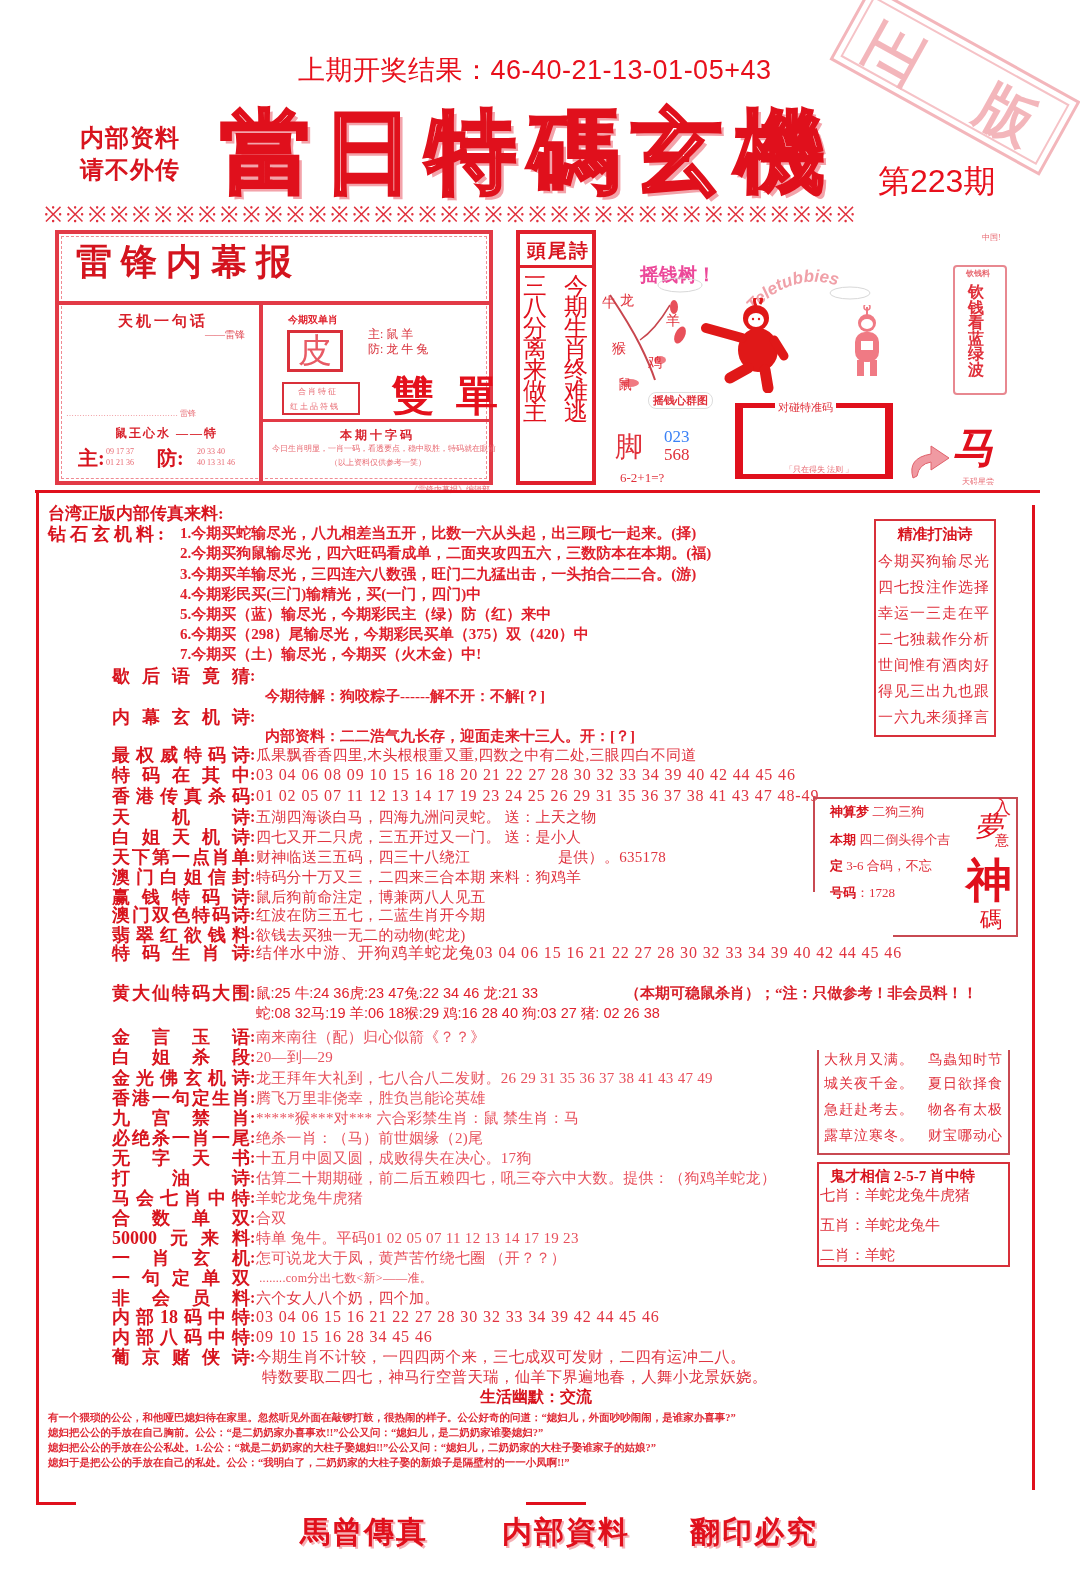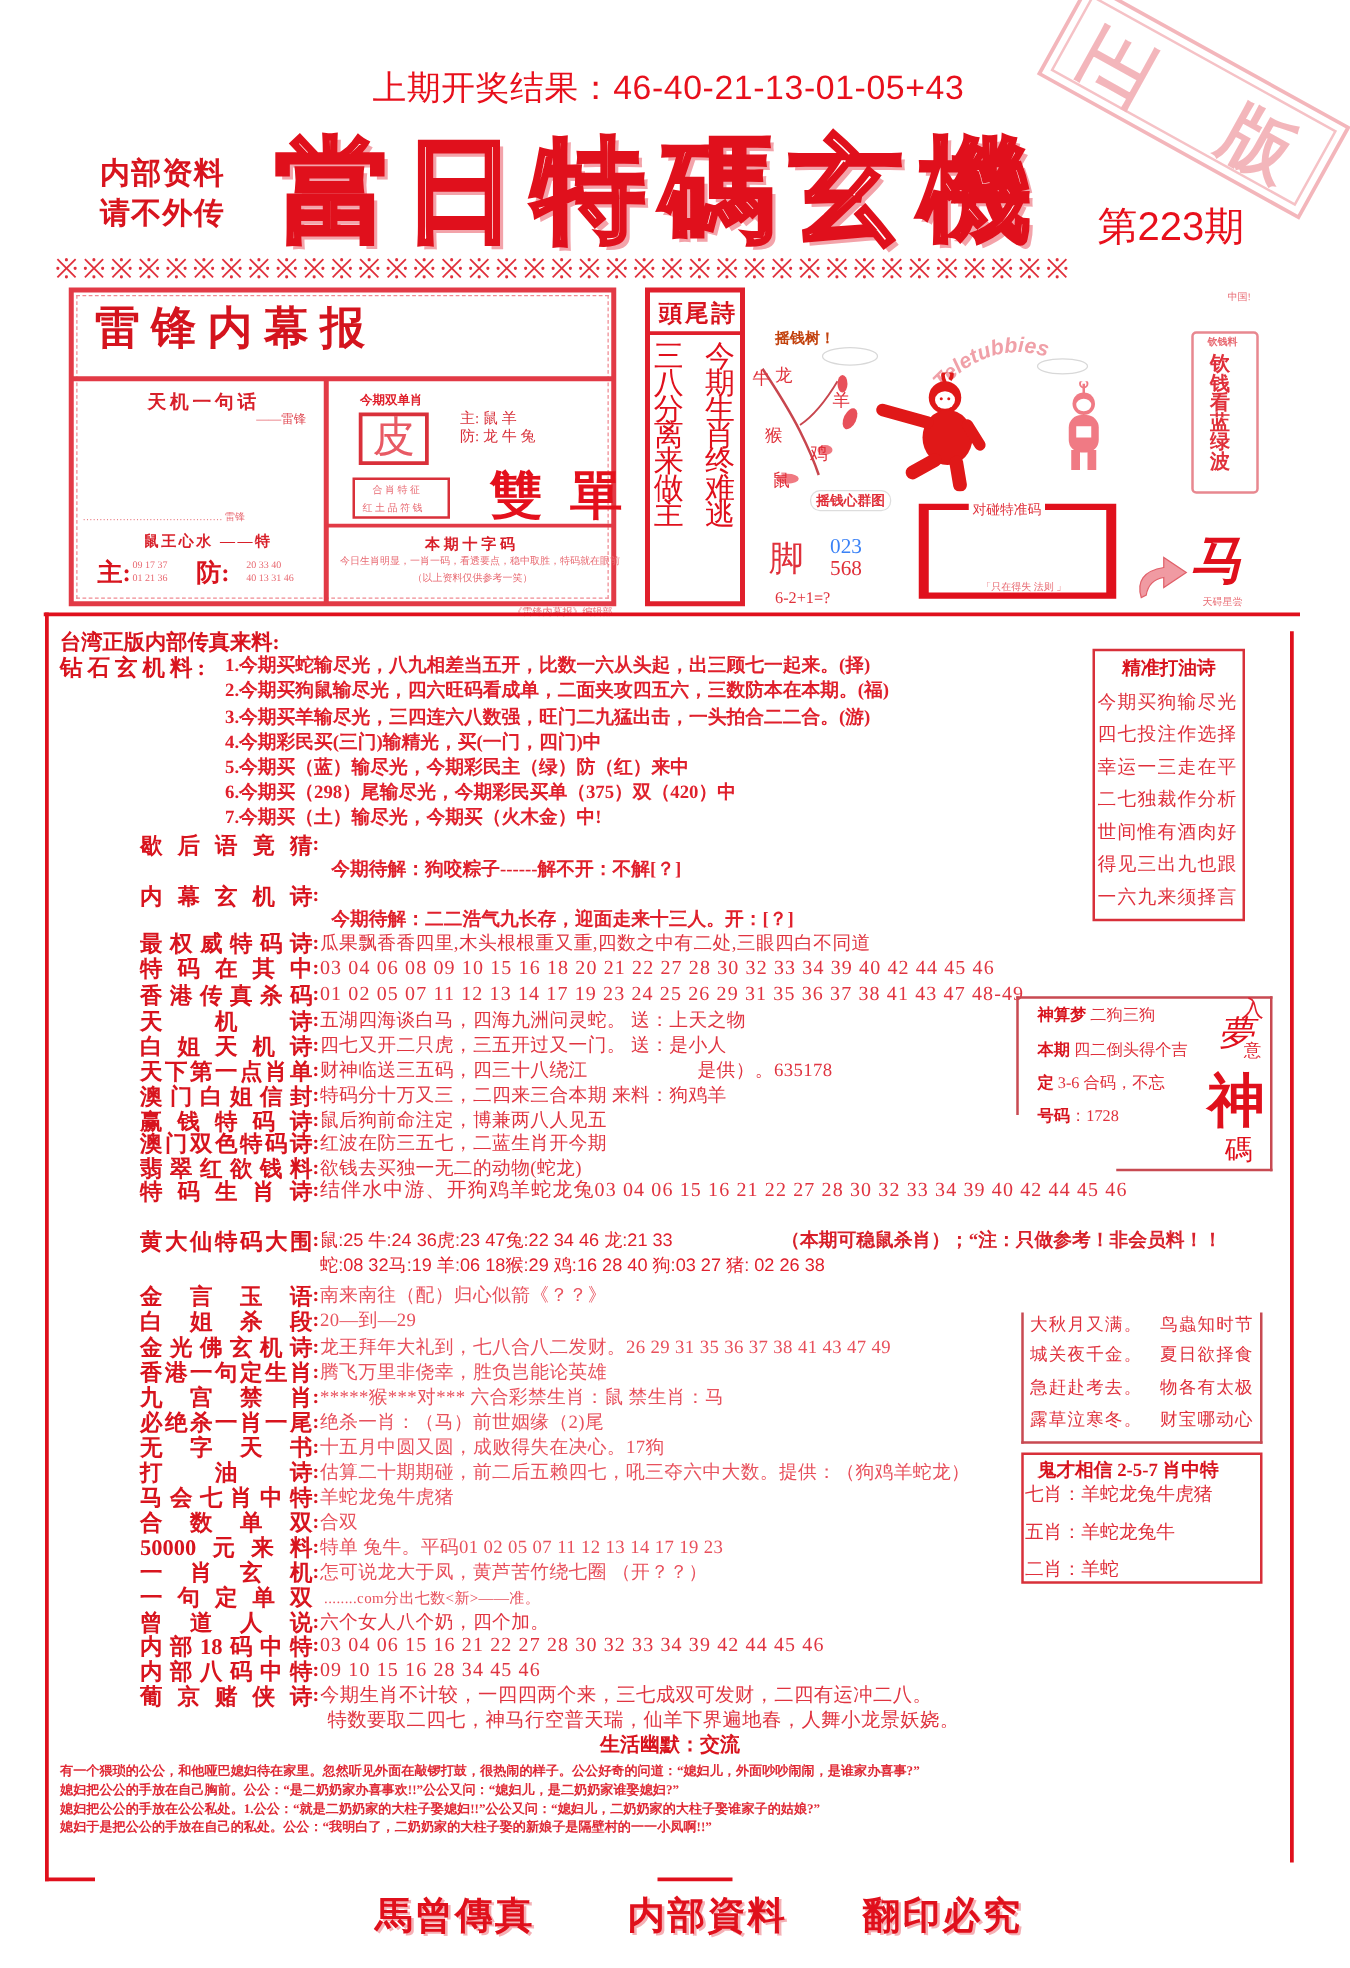--- a/index.html
+++ b/index.html
@@ -107,21 +107,21 @@
 <div class="abs tiny" style="left:272px;top:443px">今日生肖明显，一肖一码，看透要点，稳中取胜，特码就在眼前</div>
 <div class="abs tiny" style="left:330px;top:457px">（以上资料仅供参考一笑）</div>
 <div class="abs tiny" style="left:410px;top:484px">《雷锋内幕报》编辑部</div>
 
 <div class="abs ht"></div>
 <div class="abs ht-title">頭尾詩</div>
 <div class="hline" style="left:518px;top:265px;width:76px;height:3px;background:#e0202c"></div>
 <div class="vcol" style="left:563px;top:275px">今期生肖终难逃</div>
 <div class="vcol" style="left:522px;top:275px">三八分离来做主</div>
 
-<div class="abs" style="left:620px;top:262px;font-size:12px;font-weight:bold;color:#c2410c">摇钱树！</div>
+<div class="abs" style="left:640px;top:262px;font-size:19px;font-weight:bold;color:#ec4899">摇钱树！</div>
 <svg class="abs" style="left:600px;top:285px" width="110" height="110" viewBox="0 0 110 110">
   <path d="M10 10 Q30 40 40 60 Q50 80 55 95" stroke="#c8464e" stroke-width="2" fill="none"></path>
   <path d="M40 55 Q55 45 70 20" stroke="#c8464e" stroke-width="1.5" fill="none"></path>
   <ellipse cx="80" cy="50" rx="5" ry="9" fill="#e8505a" transform="rotate(25 80 50)"></ellipse>
   <ellipse cx="74" cy="22" rx="4" ry="7" fill="#e8505a"></ellipse>
   <ellipse cx="60" cy="75" rx="6" ry="4" fill="#f07a82"></ellipse>
   <ellipse cx="30" cy="98" rx="9" ry="4" fill="#f07a82"></ellipse>
   <text x="2" y="22" font-size="14" fill="#e0303a">牛</text>
   <text x="20" y="20" font-size="14" fill="#e0303a">龙</text>
   <text x="12" y="68" font-size="14" fill="#e0303a">猴</text>
@@ -197,21 +197,21 @@
 <div class="abs item" style="top:624px">6.今期买（298）尾输尽光，今期彩民买单（375）双（420）中</div>
 <div class="abs item" style="top:644px">7.今期买（土）输尽光，今期买（火木金）中!</div>
 
 <div class="row" style="top:666px">
   <span class="lbl">歇后语竟猜</span><span class="colon">:</span>
 </div>
 <div class="abs sub" style="top:686px">今期待解：狗咬粽子------解不开：不解[？]</div>
 <div class="row" style="top:707px">
   <span class="lbl">内幕玄机诗</span><span class="colon">:</span>
 </div>
-<div class="abs sub" style="top:726px">今期待解：二二浩气九长存，迎面走来十三人。开：[？]</div>
+<div class="abs sub" style="top:726px">内部资料：二二浩气九长存，迎面走来十三人。开：[？]</div>
 
 <div class="row" style="top:745px"><span class="lbl">最权威特码诗</span><span class="colon">:</span><span class="val">瓜果飘香香四里,木头根根重又重,四数之中有二处,三眼四白不同道</span></div>
 <div class="row" style="top:765px"><span class="lbl">特码在其中</span><span class="colon">:</span><span class="val num">03 04 06 08 09 10 15 16 18 20 21 22 27 28 30 32 33 34 39 40 42 44 45 46</span></div>
 <div class="row" style="top:786px"><span class="lbl">香港传真杀码</span><span class="colon">:</span><span class="val num">01 02 05 07 11 12 13 14 17 19 23 24 25 26 29 31 35 36 37 38 41 43 47 48-49</span></div>
 <div class="row" style="top:807px"><span class="lbl">天机诗</span><span class="colon">:</span><span class="val">五湖四海谈白马，四海九洲问灵蛇。 送：上天之物</span></div>
 <div class="row" style="top:827px"><span class="lbl">白姐天机诗</span><span class="colon">:</span><span class="val">四七又开二只虎，三五开过又一门。 送：是小人</span></div>
 <div class="row" style="top:847px"><span class="lbl">天下第一点肖单</span><span class="colon">:</span><span class="val">财神临送三五码，四三十八绕江</span></div>
 <div class="abs val" style="left:558px;top:847px;line-height:20px">是供）。635178</div>
 <div class="row" style="top:867px"><span class="lbl">澳门白姐信封</span><span class="colon">:</span><span class="val">特码分十万又三，二四来三合本期   来料：狗鸡羊</span></div>
 <div class="row" style="top:887px"><span class="lbl">赢钱特码诗</span><span class="colon">:</span><span class="val">鼠后狗前命注定，博兼两八人见五</span></div>
@@ -229,21 +229,21 @@
 <div class="row" style="top:1088px"><span class="lbl">香港一句定生肖</span><span class="colon">:</span><span class="val pink">腾飞万里非侥幸，胜负岂能论英雄</span></div>
 <div class="row" style="top:1108px"><span class="lbl">九宫禁肖</span><span class="colon">:</span><span class="val pink">*****猴***对***   六合彩禁生肖：鼠 禁生肖：马</span></div>
 <div class="row" style="top:1128px"><span class="lbl">必绝杀一肖一尾</span><span class="colon">:</span><span class="val pink">绝杀一肖：（马）前世姻缘（2)尾</span></div>
 <div class="row" style="top:1148px"><span class="lbl">无字天书</span><span class="colon">:</span><span class="val pink">十五月中圆又圆，成败得失在决心。17狗</span></div>
 <div class="row" style="top:1168px"><span class="lbl">打油诗</span><span class="colon">:</span><span class="val pink">估算二十期期碰，前二后五赖四七，吼三夺六中大数。提供：（狗鸡羊蛇龙）</span></div>
 <div class="row" style="top:1188px"><span class="lbl">马会七肖中特</span><span class="colon">:</span><span class="val pink">羊蛇龙兔牛虎猪</span></div>
 <div class="row" style="top:1208px"><span class="lbl">合数单双</span><span class="colon">:</span><span class="val pink">合双</span></div>
 <div class="row" style="top:1228px"><span class="lbl">50000元来料</span><span class="colon">:</span><span class="val pink">特单 兔牛。平码01 02 05 07 11 12 13 14 17 19 23</span></div>
 <div class="row" style="top:1248px"><span class="lbl">一肖玄机</span><span class="colon">:</span><span class="val pink">怎可说龙大于凤，黄芦苦竹绕七圈   （开？？）</span></div>
 <div class="row" style="top:1268px"><span class="lbl">一句定单双</span><span class="colon"> </span><span class="val pink" style="font-size:12px"> ........com分出七数&lt;新&gt;——准。</span></div>
-<div class="row" style="top:1288px"><span class="lbl">曾道人说</span><span class="colon">:</span><span class="val">六个女人八个奶，四个加。</span></div>
+<div class="row" style="top:1288px"><span class="lbl">非会员料</span><span class="colon">:</span><span class="val">六个女人八个奶，四个加。</span></div>
 <div class="row" style="top:1307px"><span class="lbl">内部18码中特</span><span class="colon">:</span><span class="val num">03 04 06 15 16 21 22 27 28 30 32 33 34 39 42 44 45 46</span></div>
 <div class="row" style="top:1327px"><span class="lbl">内部八码中特</span><span class="colon">:</span><span class="val num">09 10 15 16 28 34 45 46</span></div>
 
 <div class="row" style="top:1347px"><span class="lbl">葡京赌侠诗</span><span class="colon">:</span><span class="val" style="font-size:15.5px">今期生肖不计较，一四四两个来，三七成双可发财，二四有运冲二八。</span></div>
 <div class="abs val" style="left:262px;top:1367px;line-height:20px;font-size:15.5px">特数要取二四七，神马行空普天瑞，仙羊下界遍地春，人舞小龙景妖娆。</div>
 
 <div class="abs" style="left:480px;top:1387px;font-size:16px;font-weight:bold;color:#d8141e;line-height:20px">生活幽默：交流</div>
 <div class="abs joke" style="top:1410px">有一个猥琐的公公，和他哑巴媳妇待在家里。忽然听见外面在敲锣打鼓，很热闹的样子。公公好奇的问道：“媳妇儿，外面吵吵闹闹，是谁家办喜事?”</div>
 <div class="abs joke" style="top:1425px">媳妇把公公的手放在自己胸前。公公：“是二奶奶家办喜事欢!!”公公又问：“媳妇儿，是二奶奶家谁娶媳妇?”</div>
 <div class="abs joke" style="top:1440px">媳妇把公公的手放在公公私处。1.公公：“就是二奶奶家的大柱子娶媳妇!!”公公又问：“媳妇儿，二奶奶家的大柱子娶谁家子的姑娘?”</div>

